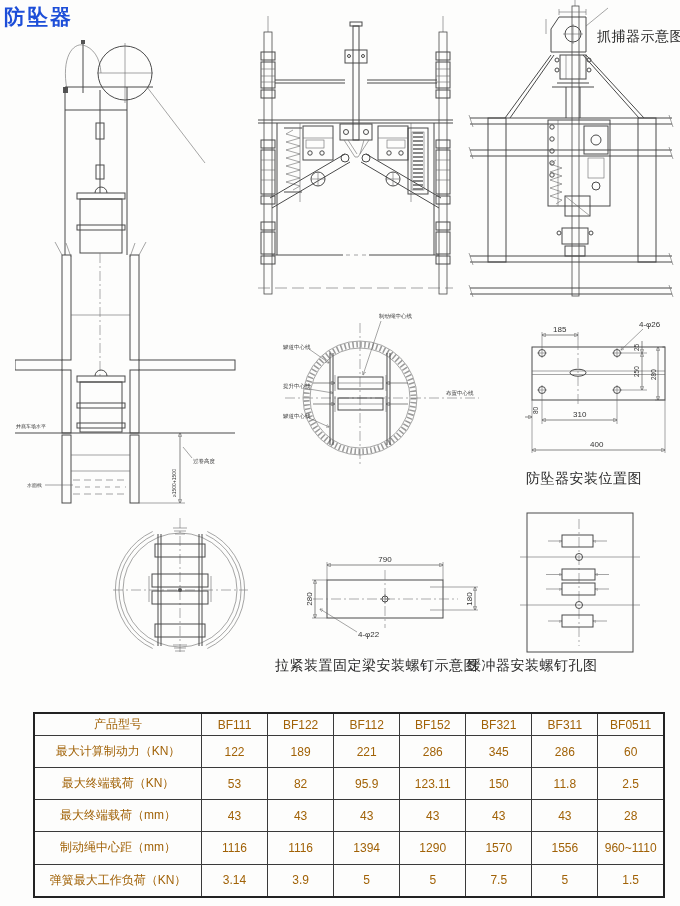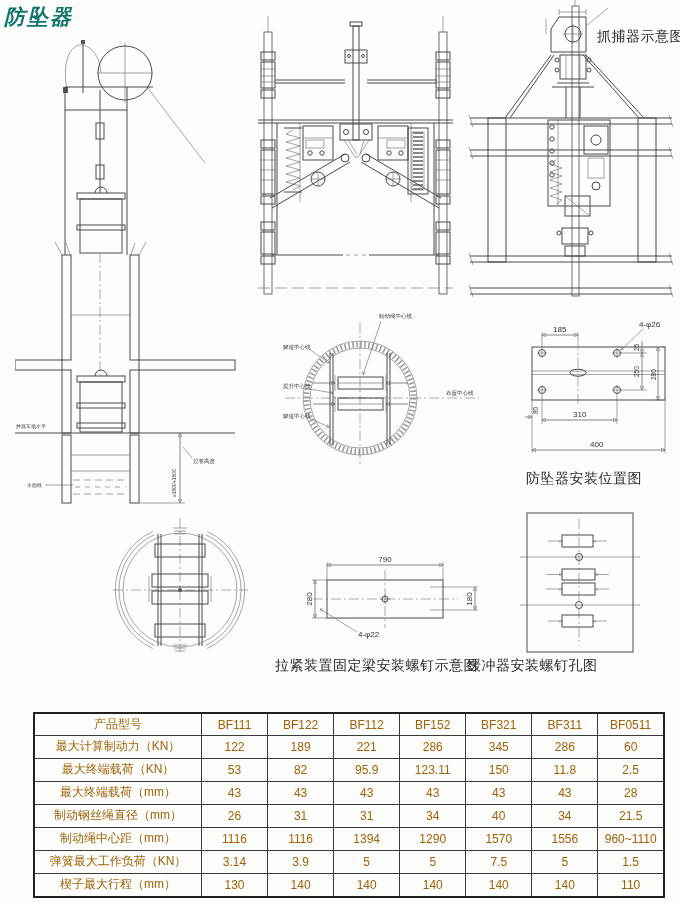--- a/index.html
+++ b/index.html
@@ -1,18 +1,18 @@
 <!DOCTYPE html>
 <html><head>
 <meta charset="utf-8">
 <style>
   html,body{margin:0;padding:0;background:#e8e8e8;}
   #page{position:relative;width:680px;height:906px;background:#fdfdfc;overflow:hidden;
         font-family:"Liberation Sans","DejaVu Sans",sans-serif;color:#1c1c1c;}
-  #title{position:absolute;left:4px;top:3px;font-size:21px;font-weight:bold;letter-spacing:2px;color:#0f766e;font-style:italic;}
+  #title{position:absolute;left:4px;top:3px;font-size:21px;font-weight:bold;letter-spacing:2px;color:#1d4ed8;}
   .diag{position:absolute;}
   .cap{position:absolute;font-size:14px;color:#2b2b2b;white-space:nowrap;letter-spacing:.5px;}
   svg{display:block;}
   svg line,svg path,svg rect,svg circle,svg ellipse,svg polyline{stroke:#4a4a4a;fill:none;stroke-width:1;}
   svg text{fill:#333;stroke:none;font-family:"Liberation Sans","DejaVu Sans",sans-serif;}
   .thin{stroke-width:.6;stroke:#6a6a6a;}
   .cl{stroke-width:.6;stroke:#777;stroke-dasharray:10 3 2 3;}
   .dim{stroke-width:.7;stroke:#555;}
   .fillg{fill:#555;stroke:none;}
   #spec-table{position:absolute;left:33px;top:712px;width:632px;height:186px;border-collapse:collapse;
@@ -540,55 +540,35 @@
           <td class="rowlabel">最大终端载荷（mm）</td>
           <td>43</td>
           <td>43</td>
           <td>43</td>
           <td>43</td>
           <td>43</td>
           <td>43</td>
           <td>28</td>
         </tr>
         <tr>
-          <td class="rowlabel">制动钢丝绳直径（mm）</td>
-          <td>26</td>
-          <td>31</td>
-          <td>31</td>
-          <td>34</td>
-          <td>40</td>
-          <td>34</td>
-          <td>21.5</td>
-        </tr>
-        <tr>
           <td class="rowlabel">制动绳中心距（mm）</td>
           <td>1116</td>
           <td>1116</td>
           <td>1394</td>
           <td>1290</td>
           <td>1570</td>
           <td>1556</td>
           <td>960~1110</td>
         </tr>
         <tr>
           <td class="rowlabel">弹簧最大工作负荷（KN）</td>
           <td>3.14</td>
           <td>3.9</td>
           <td>5</td>
           <td>5</td>
           <td>7.5</td>
           <td>5</td>
           <td>1.5</td>
         </tr>
-        <tr>
-          <td class="rowlabel">楔子最大行程（mm）</td>
-          <td>130</td>
-          <td>140</td>
-          <td>140</td>
-          <td>140</td>
-          <td>140</td>
-          <td>140</td>
-          <td>110</td>
-        </tr>
       </tbody>
     </table>
 
 </div>
 
 </body></html>

